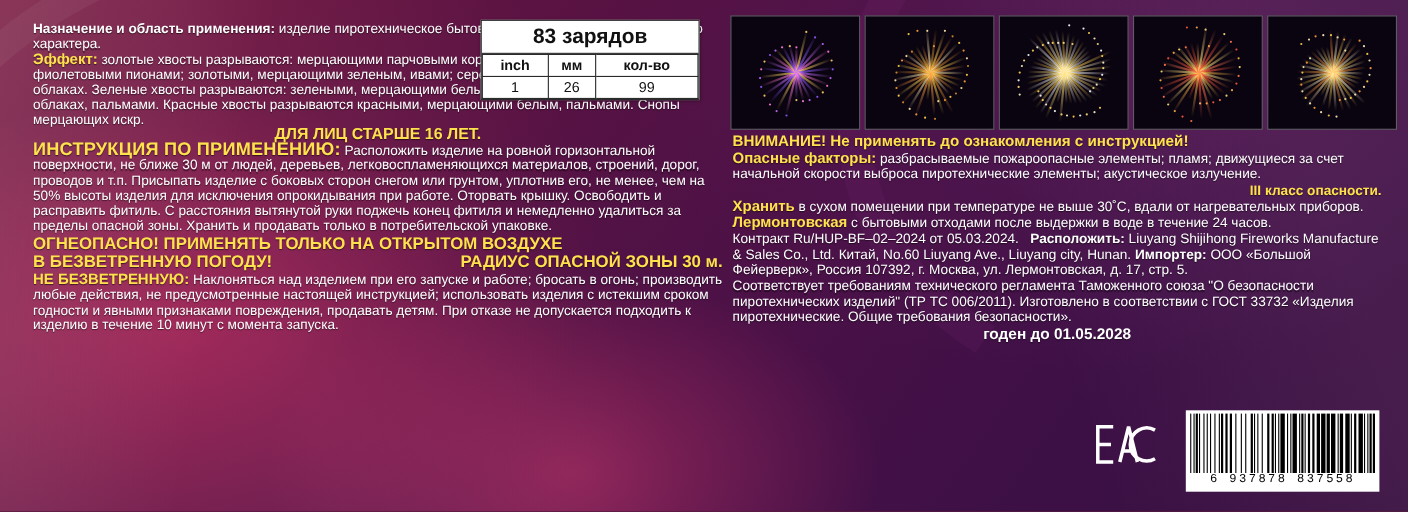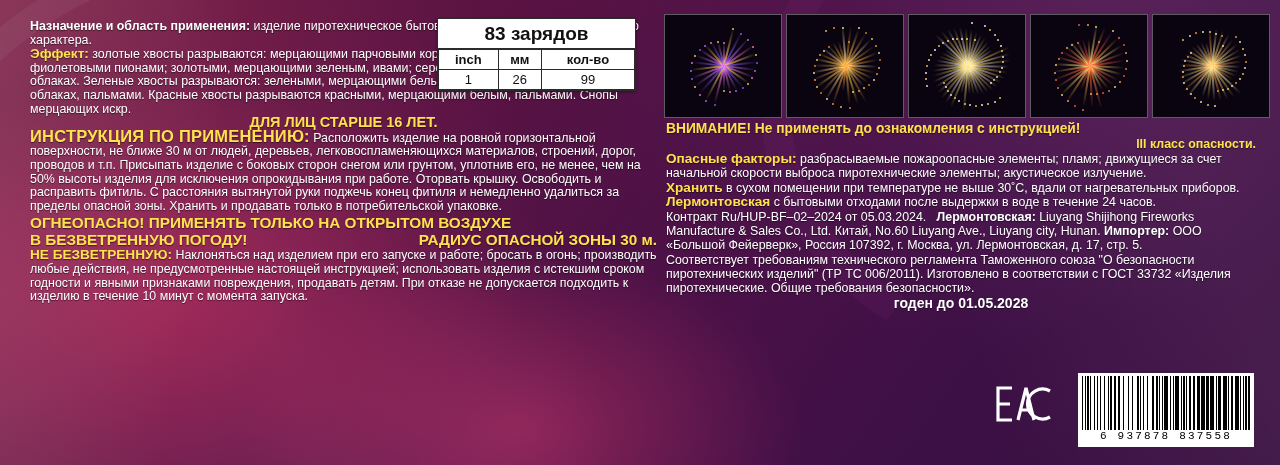--- a/index.html
+++ b/index.html
@@ -639,28 +639,28 @@
             <div class="spk" style="left: 3.99207px; top: -33.362px; background: rgb(255, 233, 168);"></div>
             <div class="ray" style="height: 32.4px; transform: rotate(377.412deg); background: linear-gradient(rgb(255, 233, 168), rgba(0, 0, 0, 0)); opacity: 0.85;"></div>
             <div class="spk" style="left: 9.69527px; top: -30.9154px; background: rgb(255, 158, 61);"></div>
           </div>
       </div>
     </div>
 
     <div class="right-col">
       <p class="attention">ВНИМАНИЕ! Не применять до ознакомления с инструкцией!</p>
 
+      <p><span class="head-yellow">Опасные факторы:</span><span> разбрасываемые пожароопасные элементы; пламя; движущиеся за счет начальной скорости выброса пиротехнические элементы; акустическое излучение.</span></p>
       <p>
           <span class="class-danger">III класс опасности.</span>
         </p>
-      <p><span class="head-yellow">Опасные факторы:</span><span> разбрасываемые пожароопасные элементы; пламя; движущиеся за счет начальной скорости выброса пиротехнические элементы; акустическое излучение.</span></p>
 
       <p><span class="head-yellow">Хранить</span><span> в сухом помещении при температуре не выше 30˚С, вдали от нагревательных приборов. </span><span class="head-yellow">Лермонтовская</span><span> с бытовыми отходами после выдержки в воде в течение 24 часов.</span></p>
 
-      <p><span>Контракт Ru/HUP-BF–02–2024 от 05.03.2024.</span><span>&nbsp;&nbsp;&nbsp;</span><span class="b">Лермонтовская:</span><span> Liuyang Shijihong Fireworks Manufacture &amp; Sales Co., Ltd. Китай, No.60 Liuyang Ave., Liuyang city, Hunan. </span><span class="b">Импортер:</span><span> ООО «Большой Фейерверк», Россия 107392, г. Москва, ул. Лермонтовская, д. 17, стр. 5.</span></p>
+      <p><span>Контракт Ru/HUP-BF–02–2024 от 05.03.2024.</span><span>&nbsp;&nbsp;&nbsp;</span><span class="b">Расположить:</span><span> Liuyang Shijihong Fireworks Manufacture &amp; Sales Co., Ltd. Китай, No.60 Liuyang Ave., Liuyang city, Hunan. </span><span class="b">Импортер:</span><span> ООО «Большой Фейерверк», Россия 107392, г. Москва, ул. Лермонтовская, д. 17, стр. 5.</span></p>
 
       <p>Соответствует требованиям технического регламента Таможенного союза "О безопасности пиротехнических изделий" (ТР ТС 006/2011). Изготовлено в соответствии с ГОСТ 33732 «Изделия пиротехнические. Общие требования безопасности».</p>
 
       <p class="valid">годен до 01.05.2028</p>
     </div>
 
     <div class="eac">
       <svg width="62" height="44" viewBox="0 0 62 44" aria-hidden="true">
         <g fill="none" stroke="#ffffff" stroke-width="3.2">
           <path d="M20 6 H6 V22 H18 M6 22 V38 H20"></path>

